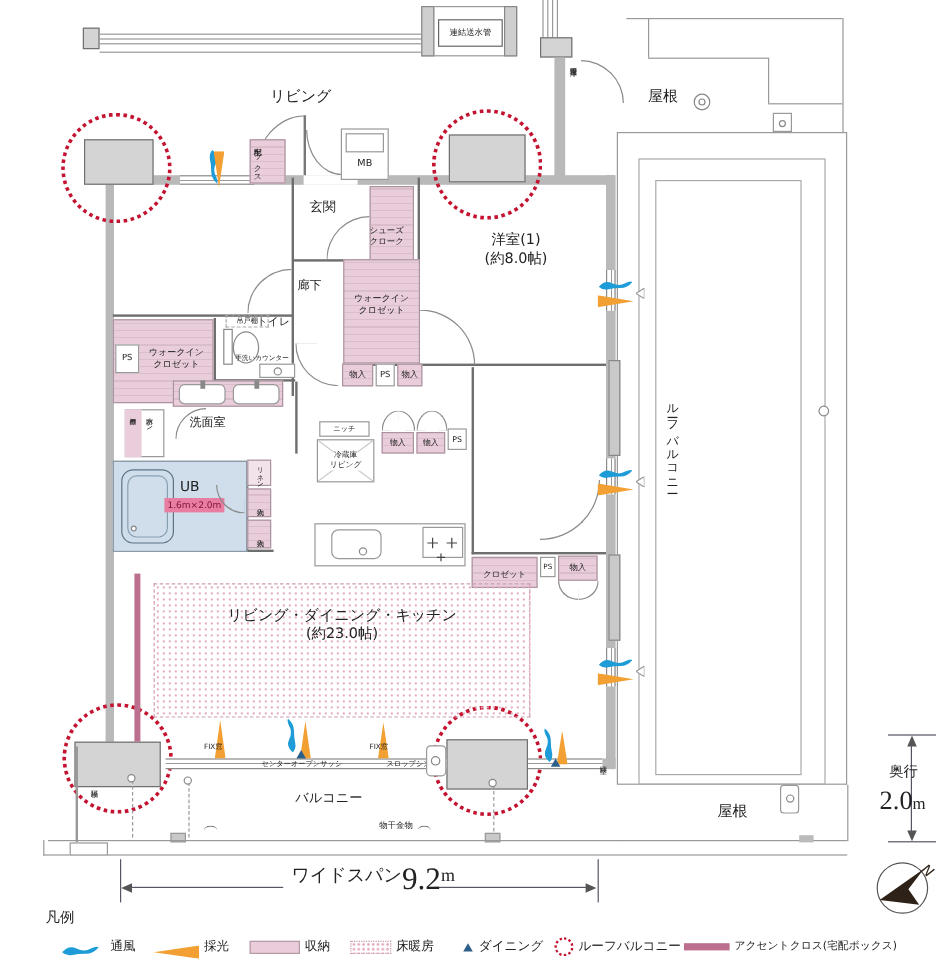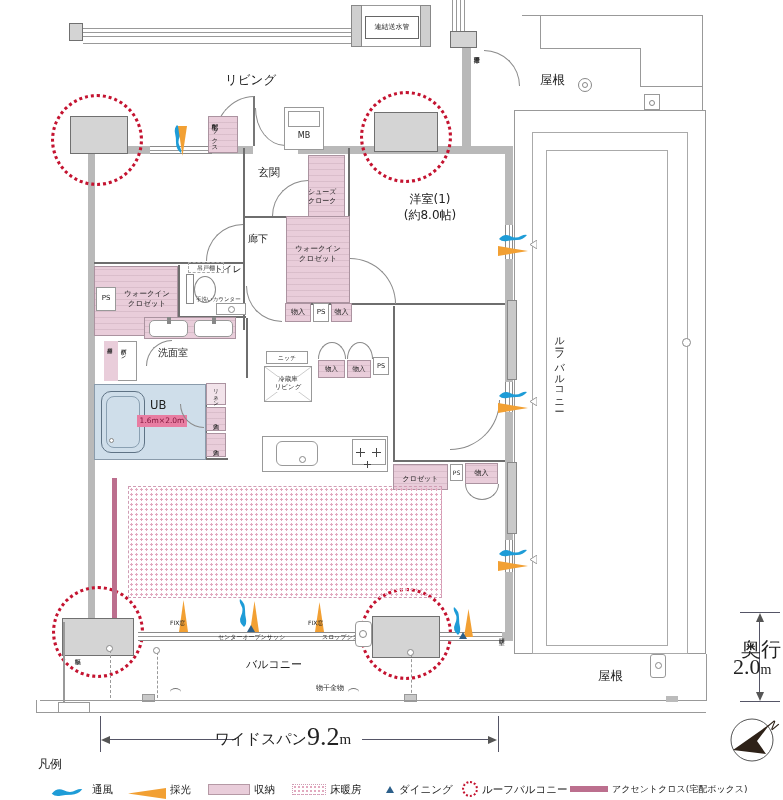--- a/index.html
+++ b/index.html
@@ -249,20 +249,24 @@
         <path d="M4.5 0 V9 M0 4.5 H9" stroke="#444" stroke-width="1"></path>
       </svg></div>
   <div class="a" style="left:372px;top:442px"><svg width="9" height="9">
         <path d="M4.5 0 V9 M0 4.5 H9" stroke="#444" stroke-width="1"></path>
       </svg></div>
   <div class="a" style="left:364px;top:453px"><svg width="7" height="7">
         <path d="M3.5 0 V7 M0 3.5 H7" stroke="#444" stroke-width="1"></path>
       </svg></div>
 
   <div class="a dotfloor" style="left:128px;top:486px;width:314px;height:112px"></div>
+  <div class="a lbl" style="left:128px;top:505px;width:314px;text-align:center">
+    <div style="font-size:12.5px">リビング・ダイニング・キッチン</div>
+    <div style="font-size:12px">(約23.0帖)</div>
+  </div>
   <div class="a" style="left:112px;top:478px;width:5px;height:140px;background:#bc6f8e"></div>
 
   <div class="a win" style="left:138px;top:632px;width:234px;height:9px"></div>
   <div class="a win" style="left:440px;top:632px;width:62px;height:9px"></div>
   <div class="a w" style="left:502px;top:632px;width:11px;height:9px"></div>
 
   <div class="a" style="left:179px;top:600px;width:9px;height:32px">
     <svg width="9" height="32">
         <polygon points="4.5,0 9,32 0,32" fill="#f2a033"></polygon>
       </svg></div>
@@ -350,32 +354,32 @@
   <div class="a ln" style="left:36px;top:712px;width:670px;height:1px"></div>
   <div class="a ln" style="left:36px;top:700px;width:1px;height:13px"></div>
   <div class="a tb" style="left:58px;top:702px;width:32px;height:11px"></div>
 
   <div class="a ln" style="left:100px;top:716px;width:1px;height:36px;background:#556"></div>
   <div class="a ln" style="left:498px;top:716px;width:1px;height:36px;background:#556"></div>
   <div class="a" style="left:104px;top:739px;width:132px;height:1px;background:#556"></div>
   <div class="a" style="left:362px;top:739px;width:132px;height:1px;background:#556"></div>
   <div class="a arrL" style="left:101px;top:736px"></div>
   <div class="a arrR" style="left:488px;top:736px"></div>
-  <div class="a ser" style="left:220px;top:720px;width:126px;height:30px;display:flex;align-items:flex-end;justify-content:center;white-space:nowrap">
+  <div class="a ser" style="left:248px;top:720px;width:126px;height:30px;display:flex;justify-content:center;white-space:nowrap">
     <span style="font-size:15px;line-height:1.4">ワイドスパン</span>
       <span style="font-size:26px;line-height:1">9.2</span>
       <span style="font-size:15px;line-height:1.4">m</span>
   </div>
 
   <div class="a" style="left:740px;top:612px;width:40px;height:1px;background:#556"></div>
   <div class="a" style="left:740px;top:701px;width:40px;height:1px;background:#556"></div>
   <div class="a" style="left:759px;top:616px;width:1px;height:82px;background:#556"></div>
   <div class="a arrU" style="left:756px;top:613px"></div>
   <div class="a arrD" style="left:756px;top:692px"></div>
-  <div class="a ser lbl" style="left:741px;top:636px;font-size:20px">奥行</div>
+  <div class="a ser lbl" style="left:741px;top:636px;font-size:12px">奥行</div>
   <div class="a ser" style="left:733px;top:654px;white-space:nowrap">
     <span style="font-size:22px">2.0</span><span style="font-size:14px">m</span>
   </div>
 
   <div class="a" style="left:729px;top:714px">
     <svg width="52" height="50" viewBox="0 0 52 50">
       <circle cx="23" cy="26" r="21" fill="none" stroke="#555" stroke-width="1"></circle>
       <polygon points="4,36 41,10 28,27 37,40" fill="#2e2218"></polygon>
       <text x="40" y="14" font-size="12" font-style="italic" transform="rotate(40 42 10)" fill="#2e2218">N</text>
     </svg>

